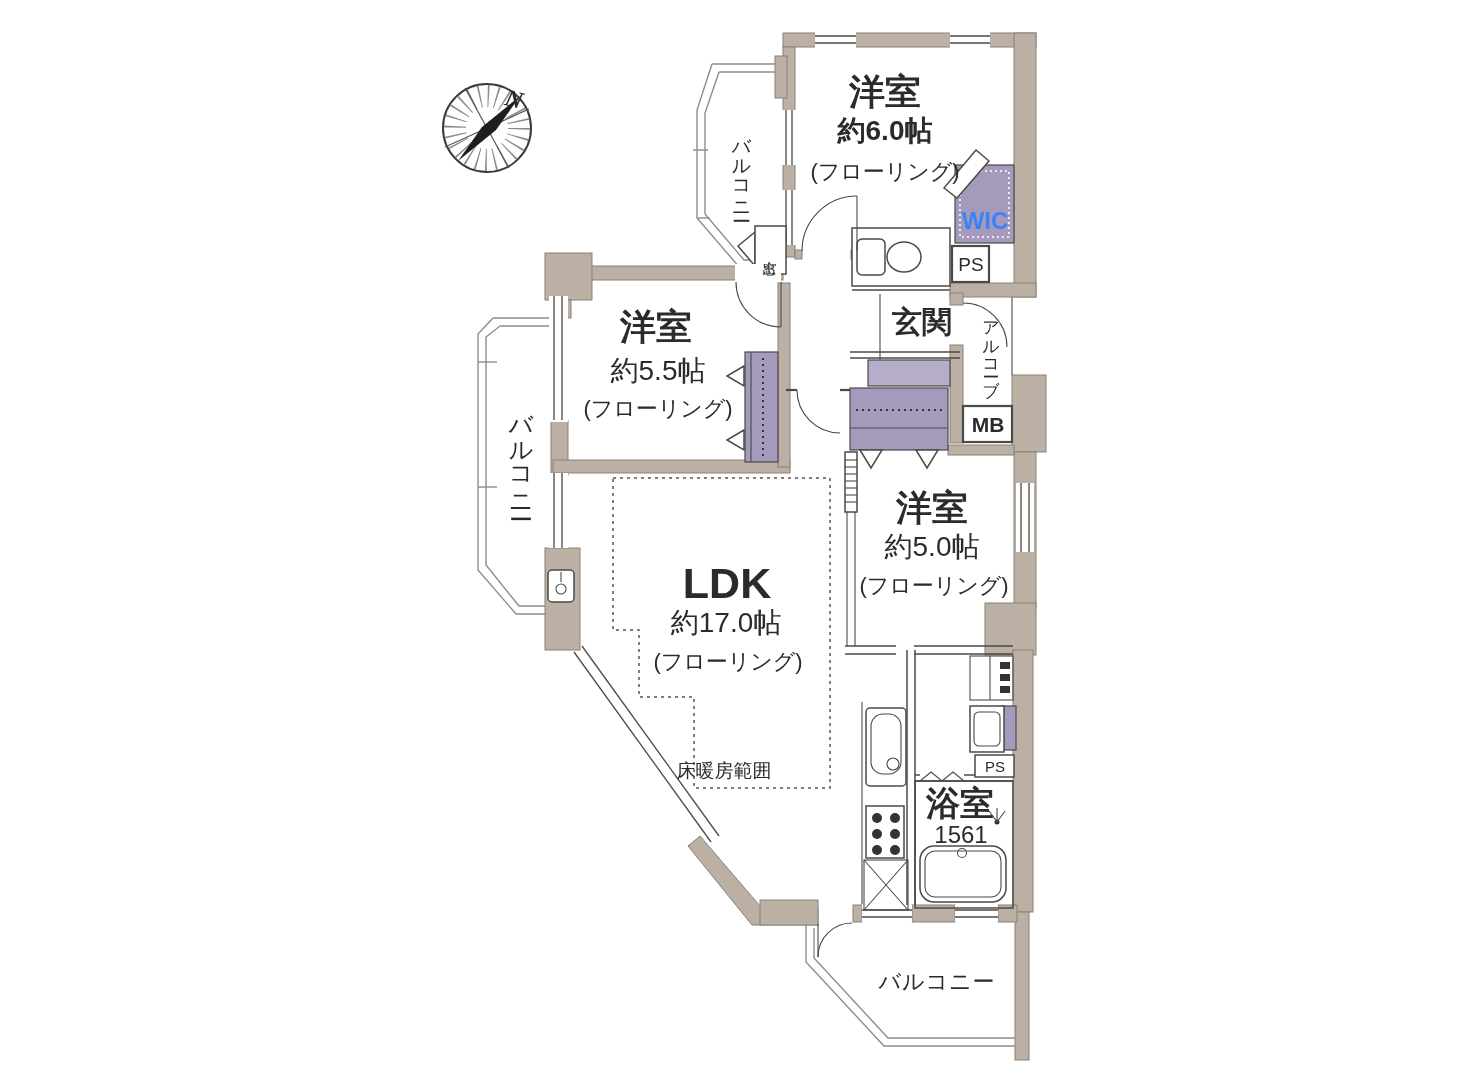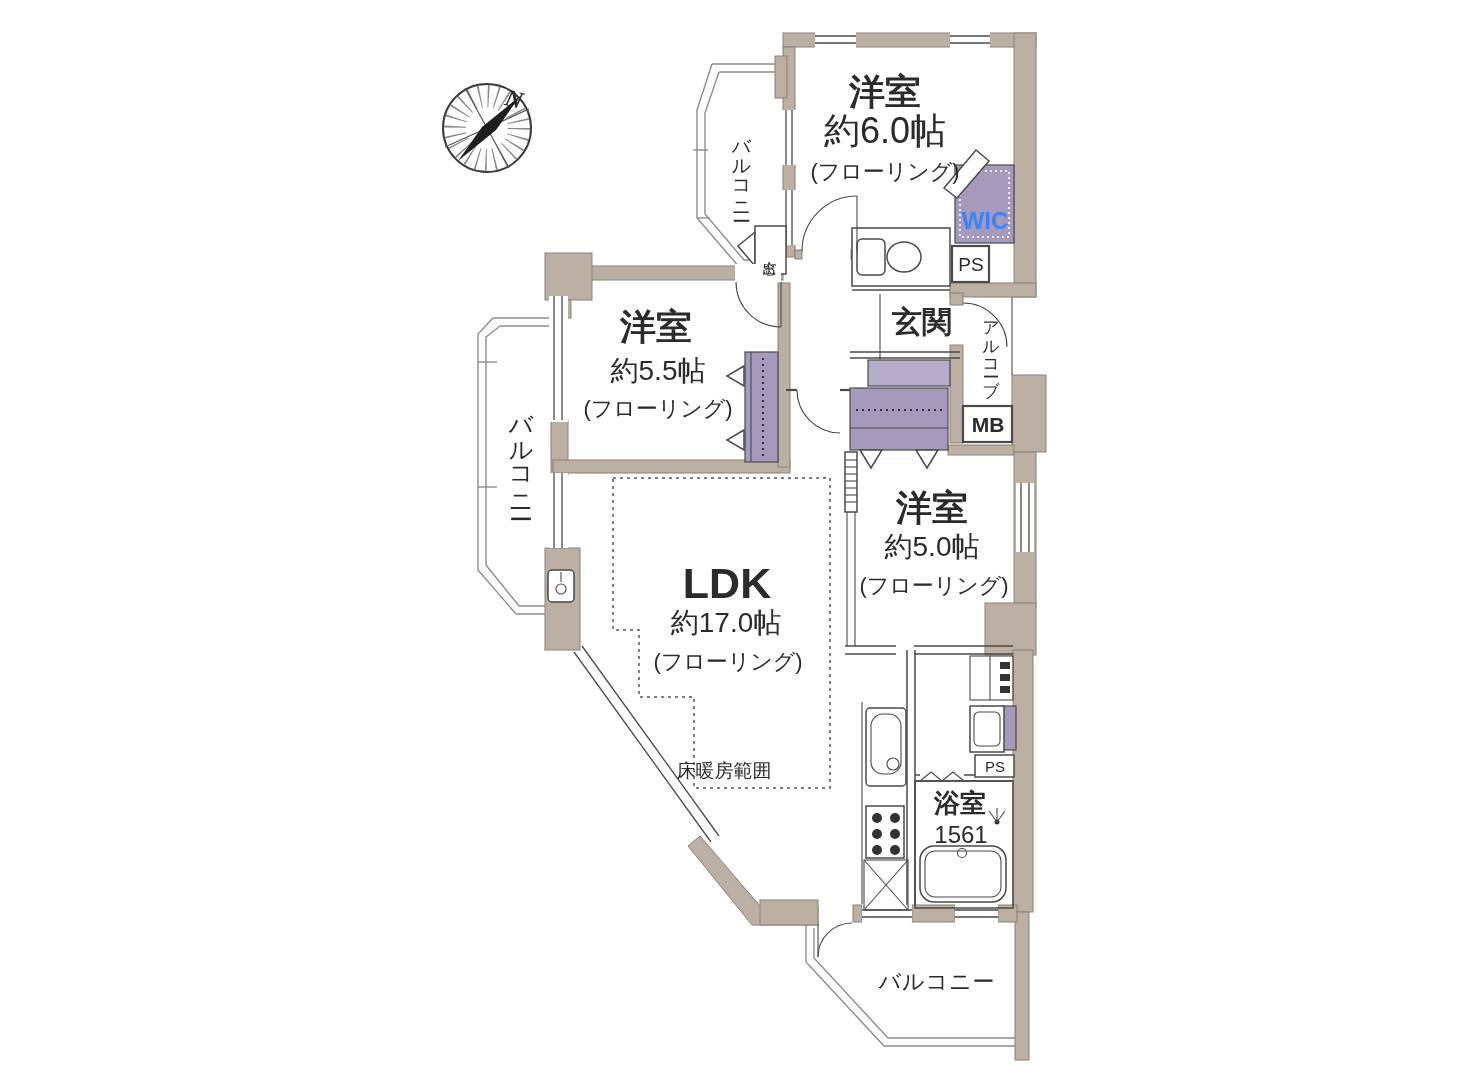--- a/index.html
+++ b/index.html
@@ -257,39 +257,39 @@
   <g>
     <circle cx="487" cy="128" r="44" fill="none" stroke="#3a3a3a" stroke-width="2"></circle>
     <circle cx="487" cy="128" r="32" fill="none" stroke="#8a8a8a" stroke-width="22" stroke-dasharray="1.4 7"></circle>
     <line x1="445" y1="147" x2="529" y2="109" stroke="#555" stroke-width="1.2"></line>
     <line x1="465" y1="88" x2="509" y2="168" stroke="#555" stroke-width="1.2"></line>
     <polygon points="520,96 496,130 458,161 482,127" fill="#1e1e1e"></polygon>
   </g>
 </svg>
 
 <div class="lb b" style="left:885px;top:92px;font-size:36px;">洋室</div>
-<div class="lb" style="left:885px;top:131px;font-size:36px;">約6.0帖</div>
+<div class="lb" style="left:885px;top:131px;font-size:28px;font-weight:bold;">約6.0帖</div>
 <div class="lb" style="left:885px;top:172px;font-size:22px;">(フローリング)</div>
 
 <div class="lb b" style="left:656px;top:327px;font-size:36px;">洋室</div>
 <div class="lb" style="left:658px;top:371px;font-size:28px;">約5.5帖</div>
 <div class="lb" style="left:658px;top:409px;font-size:22px;">(フローリング)</div>
 
 <div class="lb b" style="left:932px;top:508px;font-size:36px;">洋室</div>
 <div class="lb" style="left:932px;top:547px;font-size:28px;">約5.0帖</div>
 <div class="lb" style="left:934px;top:586px;font-size:22px;">(フローリング)</div>
 
 <div class="lb b" style="left:727px;top:583px;font-size:43px;">LDK</div>
 <div class="lb" style="left:726px;top:623px;font-size:28px;">約17.0帖</div>
 <div class="lb" style="left:728px;top:662px;font-size:22px;">(フローリング)</div>
 <div class="lb" style="left:724px;top:770px;font-size:19px;">床暖房範囲</div>
 
 <div class="lb b" style="left:922px;top:322px;font-size:30px;">玄関</div>
 
-<div class="lb b" style="left:960px;top:803px;font-size:26px;">浴室</div>
+<div class="lb b" style="left:960px;top:803px;font-size:34px;">浴室</div>
 <div class="lb" style="left:961px;top:835px;font-size:24px;">1561</div>
 
 <div class="lb b" style="left:985px;top:221px;font-size:24px;color:#3b82f6;">WIC</div>
 <div class="lb" style="left:971px;top:264px;font-size:19px;">PS</div>
 <div class="lb" style="left:995px;top:766px;font-size:15px;">PS</div>
 <div class="lb" style="left:988px;top:424px;font-size:21px;font-weight:bold;">MB</div>
 
 <div class="lb vt" style="left:991px;top:348px;font-size:17px;">アルコーブ</div>
 <div class="lb vt" style="left:770px;top:250px;font-size:14px;">出窓</div>
 

